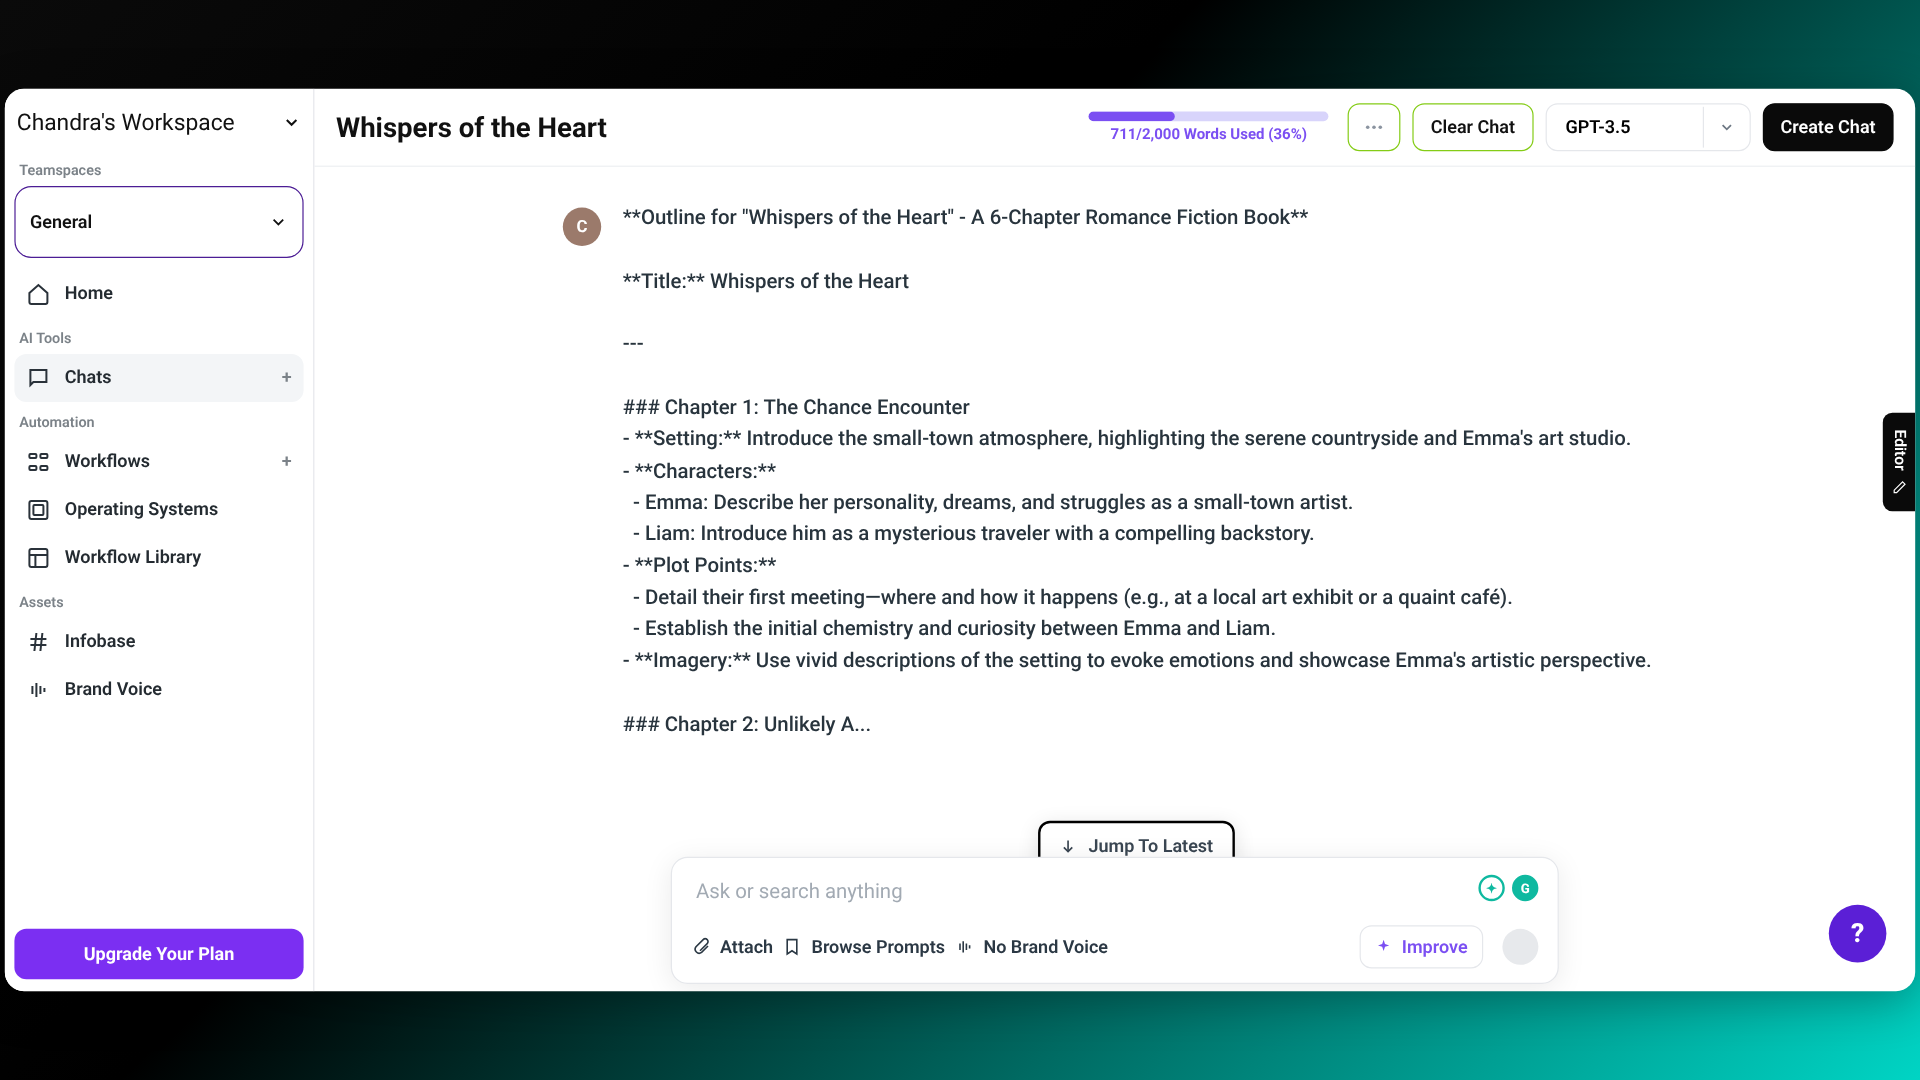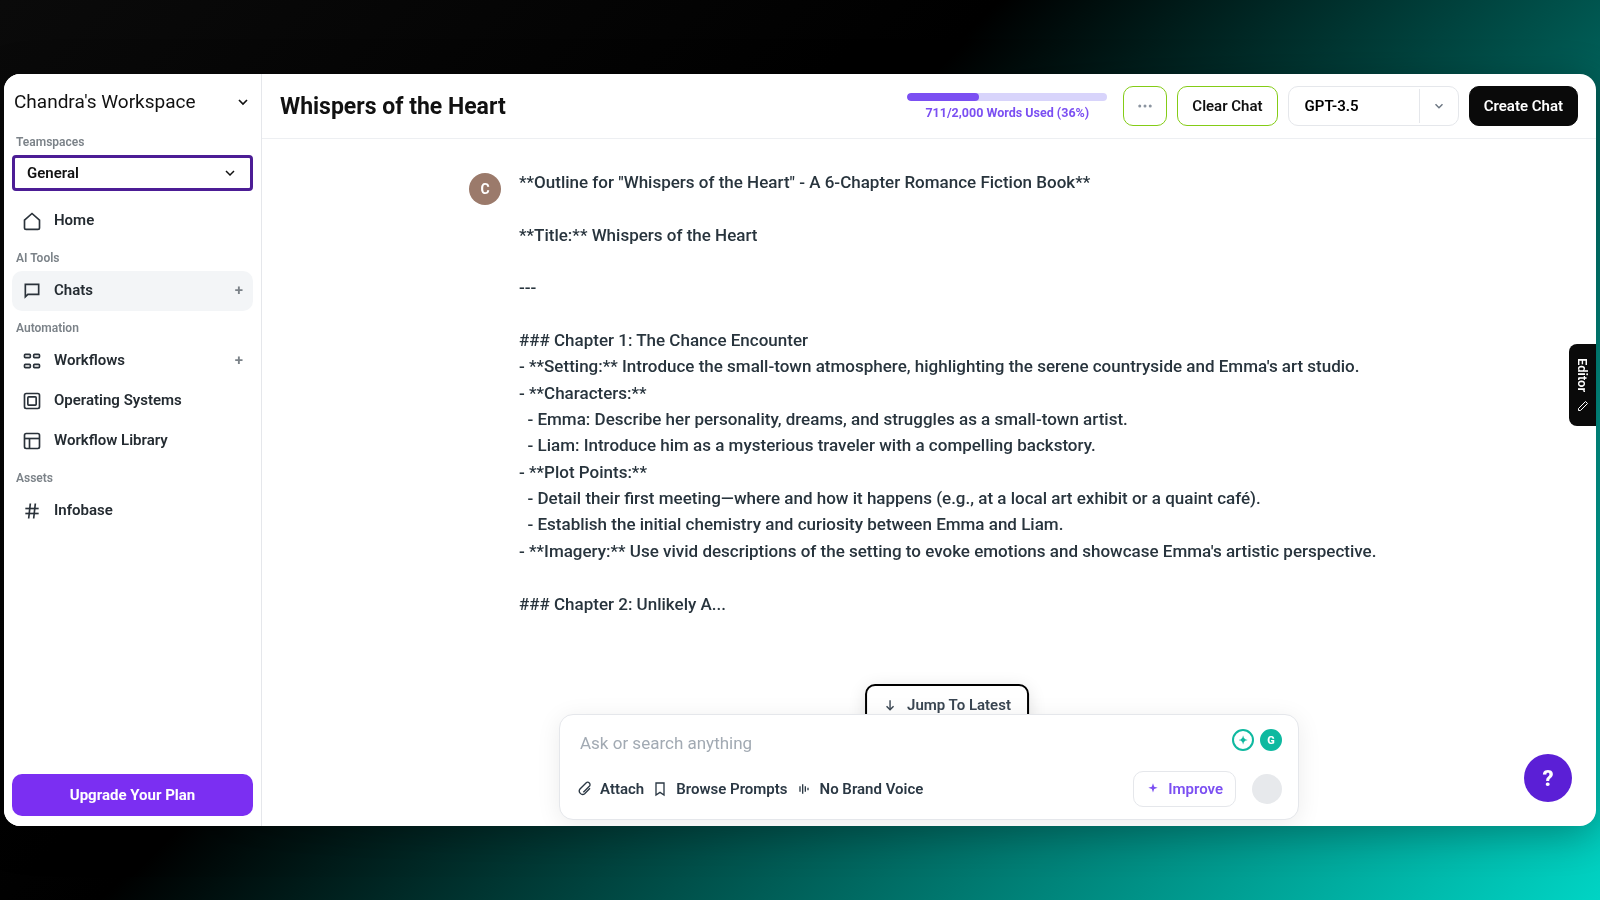--- a/index.html
+++ b/index.html
@@ -3,21 +3,21 @@
 <meta charset="utf-8">
 <style>
 *{box-sizing:border-box;margin:0;padding:0;font-family:-apple-system,BlinkMacSystemFont,"Segoe UI",Roboto,Helvetica,Arial,sans-serif}
 body{width:1600px;height:900px;background:linear-gradient(135deg,#0a0a0a 0%,#000 40%,#00d4c4 100%);overflow:hidden;position:relative}
 .app-frame{position:absolute;top:74px;left:4px;right:4px;bottom:74px;background:#fff;border-radius:16px;display:flex;overflow:hidden;box-shadow:0 8px 40px rgba(0,0,0,.3)}
 .sidebar{width:258px;border-right:1px solid #e5e7eb;display:flex;flex-direction:column;padding:14px 8px 10px 8px;background:#fff}
 .ws-row{display:flex;align-items:center;justify-content:space-between;padding:2px 2px 12px 2px}
 .ws-name{font-weight:400;font-size:19px;color:#111}
 .chev{width:16px;height:16px}
 .section-label{font-size:12px;font-weight:600;color:#7b8288;padding:6px 4px 6px 4px;margin-top:4px}
-.teamspace-sel{display:flex;align-items:center;justify-content:space-between;border:3px solid #4c1d95;border-radius:4px;padding:6px 12px;margin-bottom:10px}
+.teamspace-sel{display:flex;align-items:center;justify-content:space-between;border:1px solid #4c1d95;border-radius:14px;padding:20px 12px;margin-bottom:10px}
 .teamspace-sel span{font-weight:600;font-size:15px;color:#111}
 .nav-item{display:flex;align-items:flex-start;gap:12px;padding:10px 10px;border-radius:10px;font-size:15px;font-weight:600;color:#242b31;cursor:pointer}
 .nav-item.active{background:#f3f5f7}
 .nav-item .plus{margin-left:auto;color:#7b8288}
 .icon{width:20px;height:20px;flex-shrink:0}
 .upgrade{margin-top:auto;background:#7b2ff2;color:#fff;font-weight:700;font-size:15px;border-radius:10px;padding:12px;text-align:center;cursor:pointer}
 .main{flex:1;display:flex;flex-direction:column;position:relative}
 .topbar{display:flex;align-items:center;gap:10px;padding:12px 18px;border-bottom:1px solid #edeff2}
 .doc-title{font-size:23px;font-weight:700;color:#111;flex:1}
 .usage{display:flex;flex-direction:column;align-items:center;gap:4px;margin-right:6px}
@@ -116,20 +116,29 @@
     <div class="section-label">Assets</div>
     <div class="nav-item">
       <svg class="icon" viewBox="0 0 24 24" fill="none" stroke="#2a323a" stroke-width="2">
           <line x1="4" y1="9" x2="20" y2="9"></line>
           <line x1="4" y1="15" x2="20" y2="15"></line>
           <line x1="10" y1="3" x2="8" y2="21"></line>
           <line x1="16" y1="3" x2="14" y2="21"></line>
         </svg>
       <span>Infobase</span>
     </div>
+    <div class="nav-item">
+      <svg class="icon" viewBox="0 0 24 24" fill="none" stroke="#2a323a" stroke-width="2">
+          <line x1="6" y1="8" x2="6" y2="16"></line>
+          <line x1="10" y1="5" x2="10" y2="19"></line>
+          <line x1="14" y1="8" x2="14" y2="16"></line>
+          <line x1="18" y1="10" x2="18" y2="14"></line>
+        </svg>
+      <span>Brand Voice</span>
+    </div>
 
     <div class="upgrade">Upgrade Your Plan</div>
   </aside>
 
   <section class="main">
     <div class="topbar">
       <div class="doc-title">Whispers of the Heart</div>
       <div class="usage">
         <div class="usage-bar">
             <div class="usage-fill"></div>

